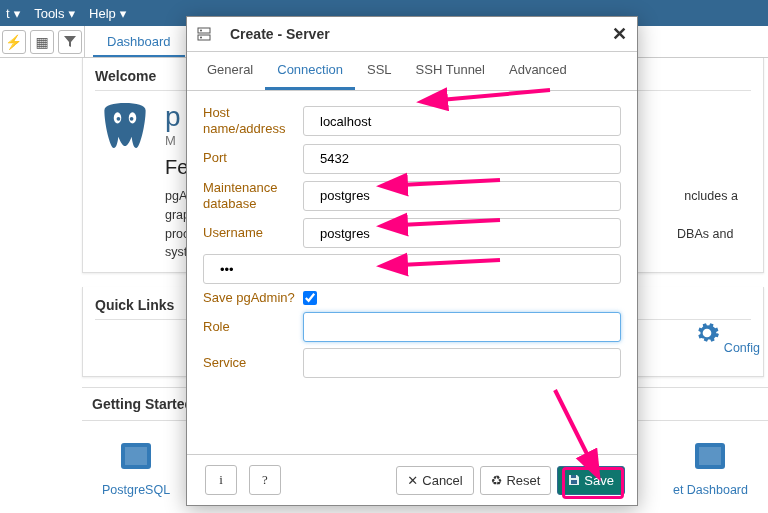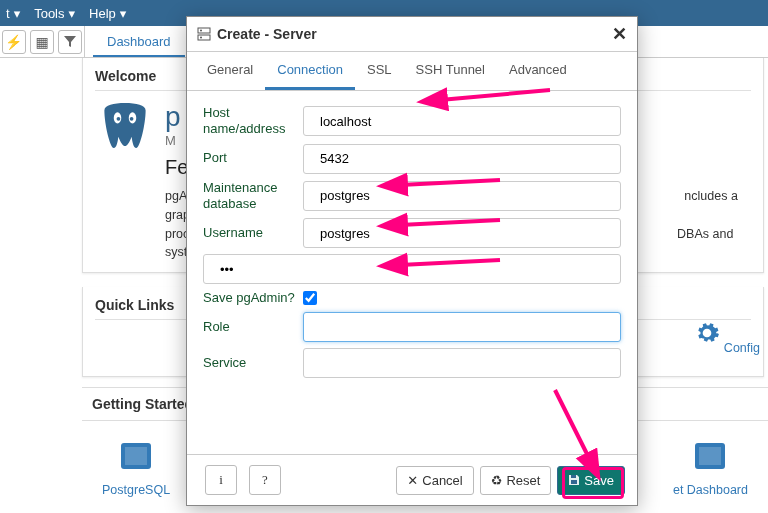--- a/index.html
+++ b/index.html
@@ -30,29 +30,29 @@
   .gear { width: 26px; height: 26px; margin: 0 auto 6px; }
 
   .getting { position: absolute; left: 82px; bottom: 0; right: 0; }
   .getting h3 { font-size: 14px; font-weight: bold; border-top: 1px solid #ddd; border-bottom: 1px solid #ddd; padding: 8px 10px; }
   .gcards { display: flex; padding: 16px 20px; justify-content: space-between; }
   .gcard { text-align: center; color: #337ab7; font-size: 12.5px; }
   .gcard svg { display: block; margin: 0 auto 8px; }
 
   
   .modal { position: absolute; left: 186px; top: 16px; width: 452px; height: 490px; background: #fff; border: 1px solid #888; box-shadow: 0 4px 20px rgba(0,0,0,0.3); display: flex; flex-direction: column; }
-  .modal-title { display: flex; align-items: center; padding: 6px 10px; border-bottom: 1px solid #ccc; font-weight: bold; font-size: 14px; }
+  .modal-title { display: flex; align-items: center; padding: 6px 10px; border-bottom: 1px solid #ccc; font-weight: bold; font-size: 14px; gap: 13px; }
   .modal-title .t { flex: 1; margin-left: 6px; }
   .modal-title .close { font-size: 18px; cursor: pointer; font-weight: bold; }
   .modal-tabs { display: flex; border-bottom: 1px solid #ccc; padding: 0 8px; }
   .mtab { padding: 10px 12px; font-size: 13px; color: #555; cursor: pointer; }
   .mtab.active { color: #337ab7; border-bottom: 3px solid #337ab7; }
   .modal-body { flex: 1; overflow: auto; padding: 8px 16px; }
   .row { display: flex; align-items: center; margin: 6px 0; }
-  .row label { width: 100px; font-size: 13px; color: #14532d; line-height: 1.25; }
+  .row label { width: 100px; font-size: 13px; color: #a16207; line-height: 1.25; }
   .row input[type=text], .row input[type=password] { flex: 1; border: 1px solid #ccc; border-radius: 3px; padding: 6px 16px; font-size: 13px; height: 30px; }
   .row input.focused { border-color: #66afe9; box-shadow: 0 0 4px rgba(102,175,233,0.6); outline: none; }
   .row input[type=checkbox] { width: 14px; height: 14px; }
   .modal-footer { border-top: 1px solid #ccc; padding: 10px 12px; display: flex; align-items: center; }
   .footer-left { display: flex; gap: 6px; }
   .fbtn { border: 1px solid #bbb; border-radius: 3px; background: #fff; padding: 6px 10px; font-size: 13px; display: inline-flex; align-items: center; cursor: pointer; margin-left: 6px; }
   .fbtn.icon { width: 32px; justify-content: center; font-family: Georgia, serif; }
   .fbtn.save { background: #0f766e; color: #fff; border-color: #336791; }
   .spacer { flex: 1; }
   .fbtn svg, .fbtn .sic { margin-right: 4px; }

